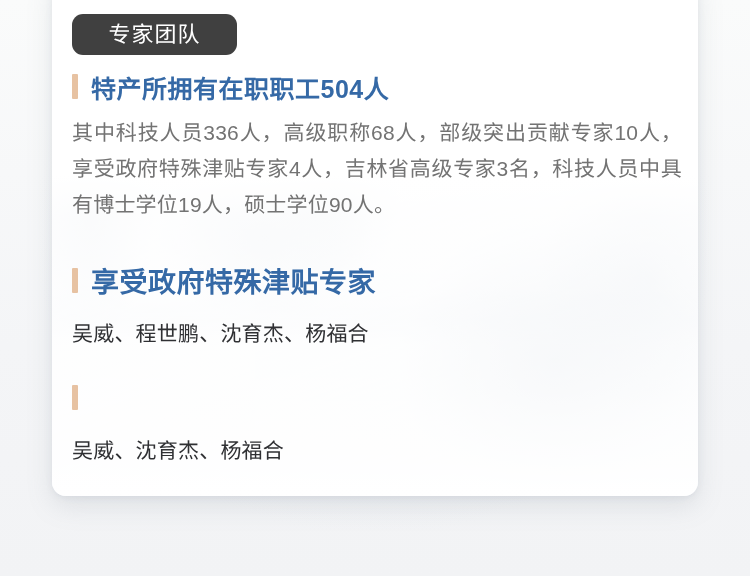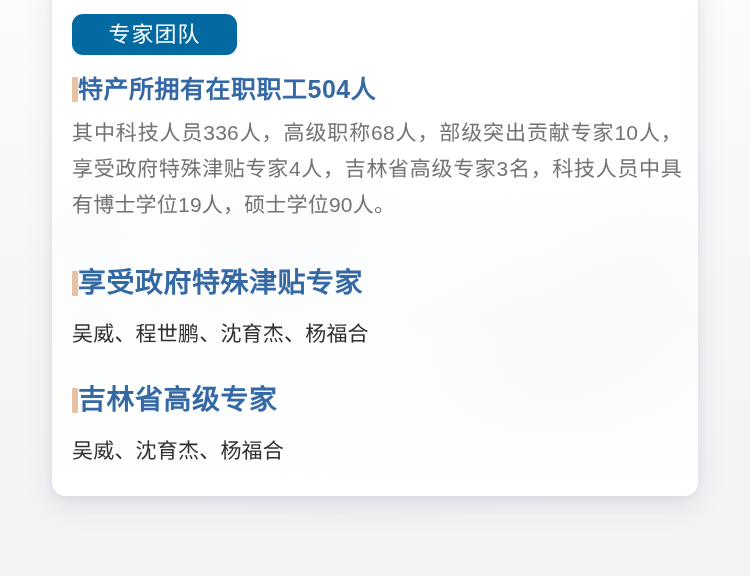--- a/index.html
+++ b/index.html
@@ -105,21 +105,21 @@
   }
 
   
   .badge {
     position: absolute;
     left: 20px;
     top: 36px;
     width: 165px;
     height: 41px;
     border-radius: 11px;
-    background: #0369a1;
+    background: #404040;
     color: #ffffff;
     font-size: 22px;
     line-height: 41px;
     text-align: center;
     letter-spacing: 1px;
     font-weight: 400;
     box-sizing: border-box;
   }
 
   
@@ -127,21 +127,22 @@
     position: absolute;
     left: 20px;
     width: 612px;
   }
   .section-main   { top: 96px; }
   .section-s1     { top: 290px; }
   .section-s2     { top: 407px; }
 
   .heading-row {
     display: flex;
-    align-items: center;
+    align-items: flex-start;
+    gap: 13px;
     height: 30px;
   }
   .accent-bar {
     flex: 0 0 auto;
     width: 6px;
     height: 25px;
     background: #e7c2a2;
     border-radius: 1px;
   }
   .heading-text {
@@ -201,20 +202,19 @@
         <div class="heading-row">
           <span class="accent-bar"></span>
           <span class="heading-text sub">享受政府特殊津贴专家</span>
         </div>
         <p class="name-list">吴威、程世鹏、沈育杰、杨福合</p>
       </div>
 
       <div class="section section-s2">
         <div class="heading-row">
           <span class="accent-bar"></span>
-          <span class="heading-text sub">吉林省高级专家</span>
         </div>
         <p class="name-list">吴威、沈育杰、杨福合</p>
       </div>
 
     </div>
   </div>
 </div>
 
 </body></html>

